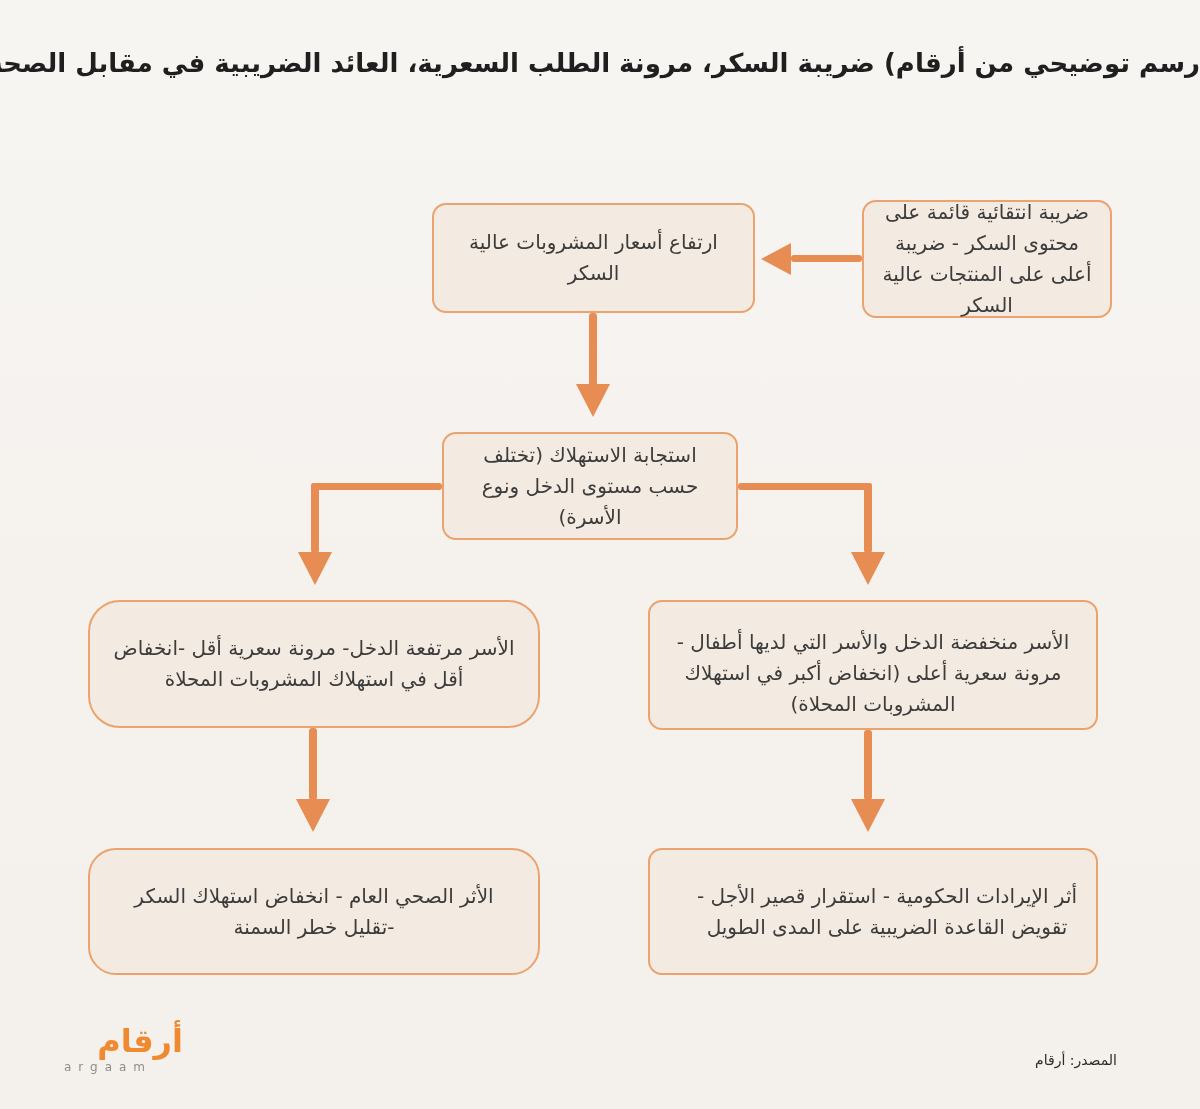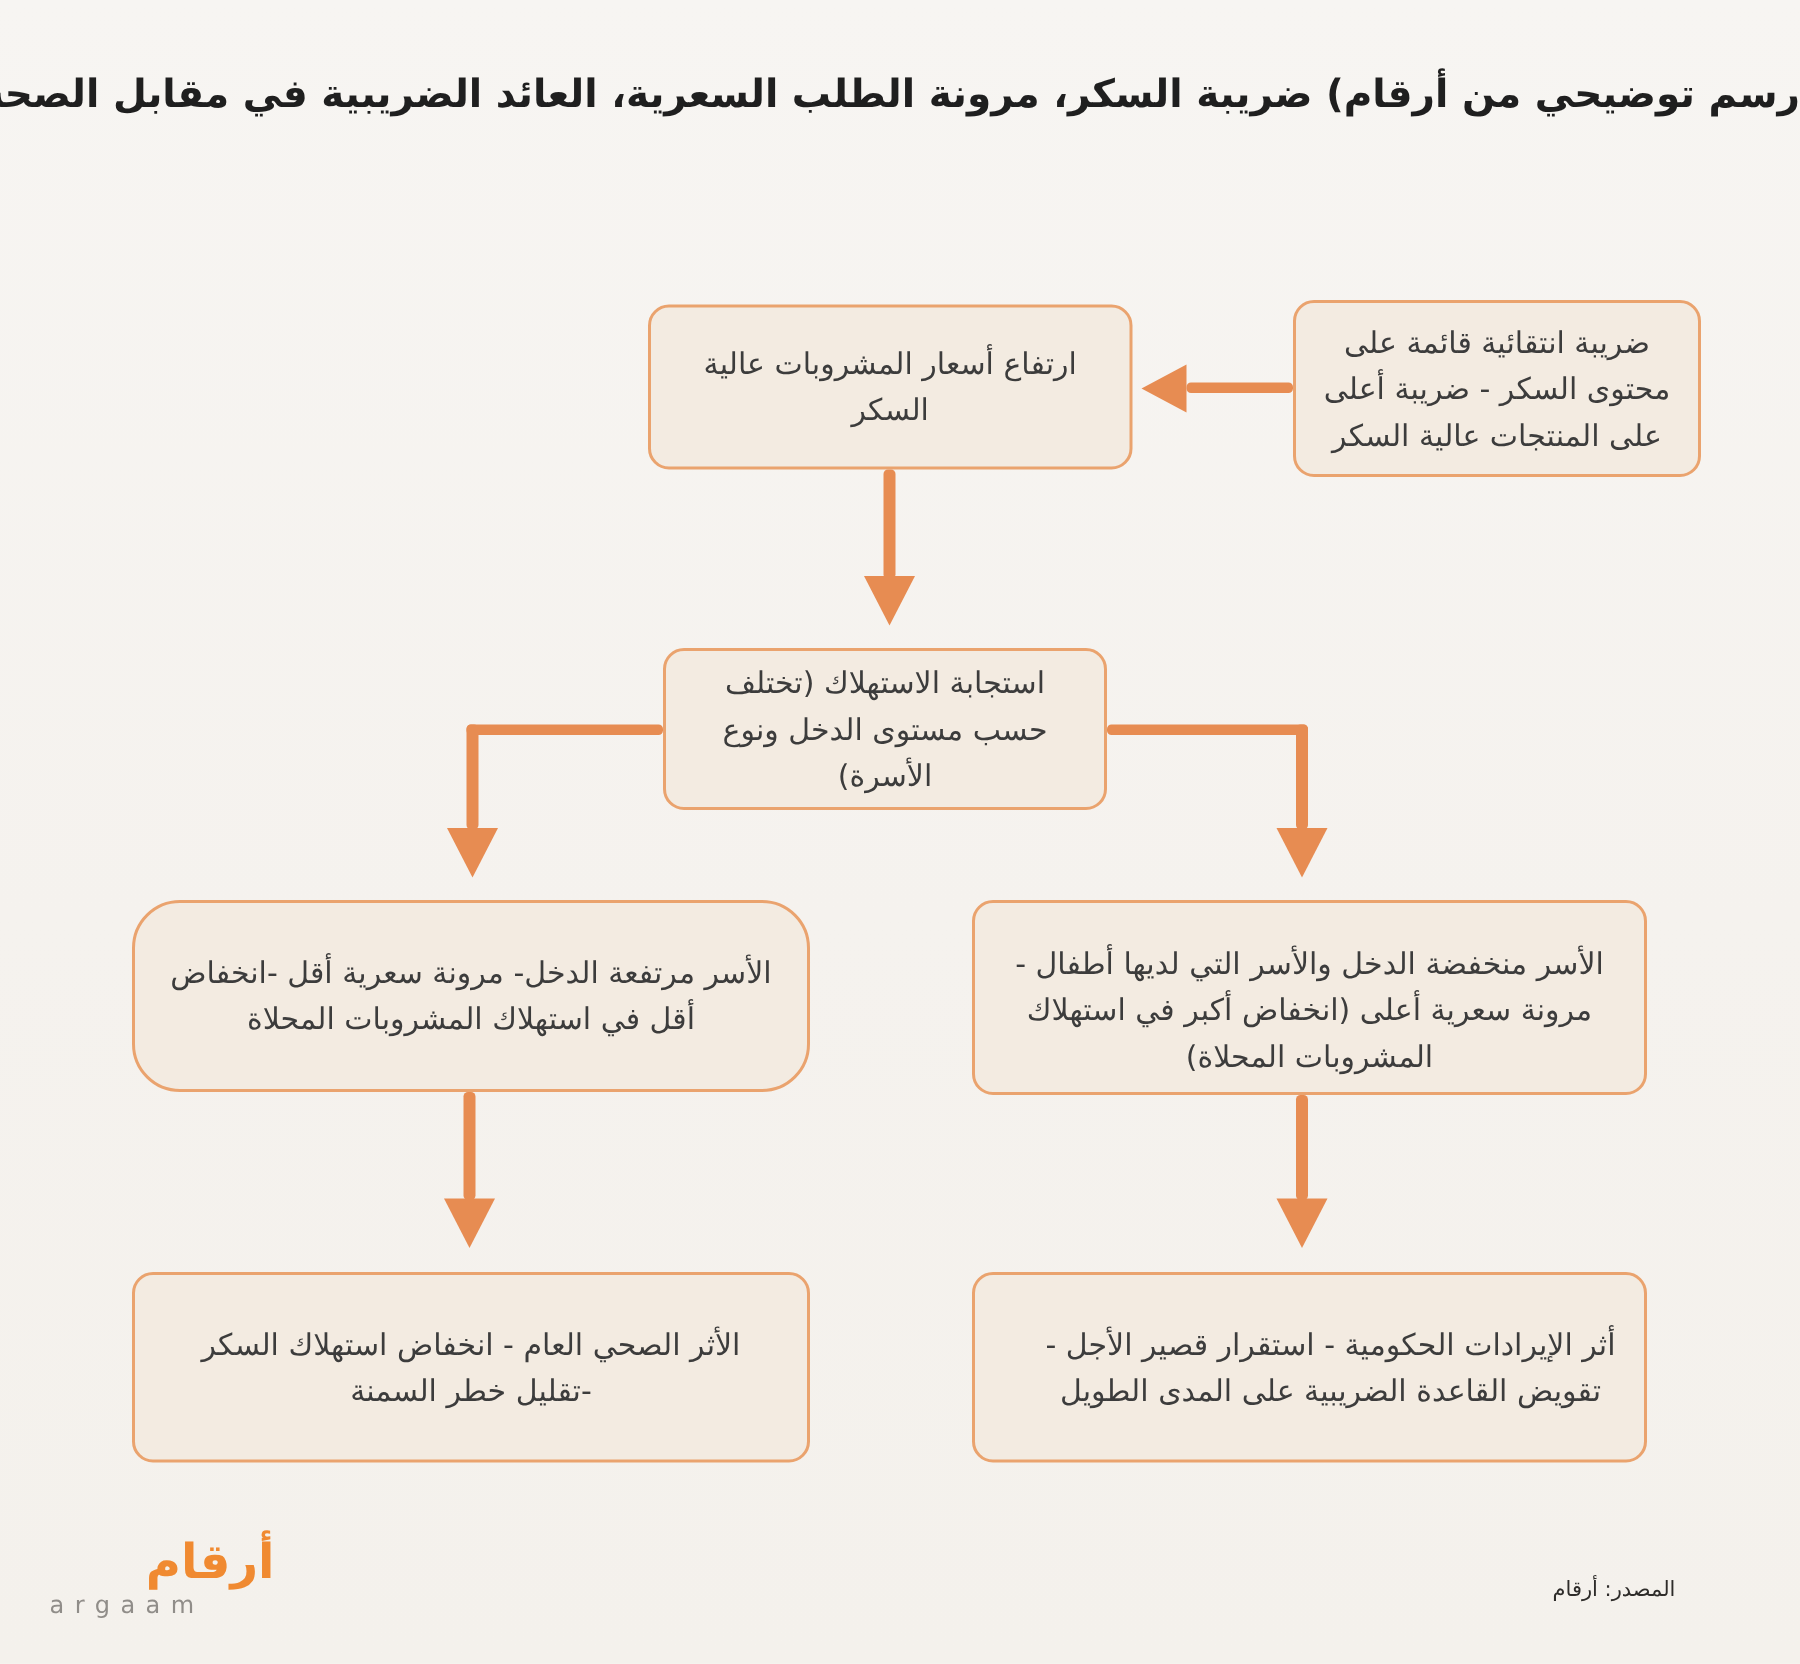--- a/index.html
+++ b/index.html
@@ -49,38 +49,38 @@
     border-right:17px solid transparent;
     border-top:33px solid #e78c52;
   }
   .head-left {
     position:absolute; width:0; height:0;
     border-top:16px solid transparent;
     border-bottom:16px solid transparent;
     border-left:30px solid #e78c52; 
   }
   
-  .pos-tax        { left:862px; top:200px; width:272px; height:118px; }
+  .pos-tax        { left:862px; top:200px; width:250px; height:118px; }
   .pos-price      { left:432px; top:203px; width:323px; height:110px; }
   .pos-consume    { left:442px; top:432px; width:296px; height:108px; }
   .pos-highinc    { left:88px;  top:600px; width:452px; height:128px;border-radius:32px; }
   .pos-lowinc     { left:648px; top:600px; width:450px; height:130px;align-items:flex-end; }
-  .pos-health     { left:88px;  top:848px; width:452px; height:127px; }
+  .pos-health     { left:88px;  top:848px; width:452px; height:127px;border-radius:28px; }
   .pos-revenue    { left:648px; top:848px; width:450px; height:127px;padding-left:44px; }
 
   .logo {
     position:absolute; left:33px; top:1024px; width:150px;
     text-align:center; direction:rtl;
   }
   .logo-ar {
     font-size:32px; font-weight:bold; color:#f08a31; line-height:1.1;text-align:right;
   }
   .logo-en {
-    font-size:16px; letter-spacing:7px; color:#908d89;
-    direction:ltr; text-align:left; margin-top:1px;
+    font-size:12px; letter-spacing:7px; color:#908d89;
+    direction:ltr; text-align:center; margin-top:1px;
   }
   .source {
     position:absolute; top:1052px; left:1035px; width:135px;
     font-size:14px; color:#2e2c2a; direction:rtl; text-align:left;
   }
 </style>
 </head>
 <body>
 
 <div class="canvas">

